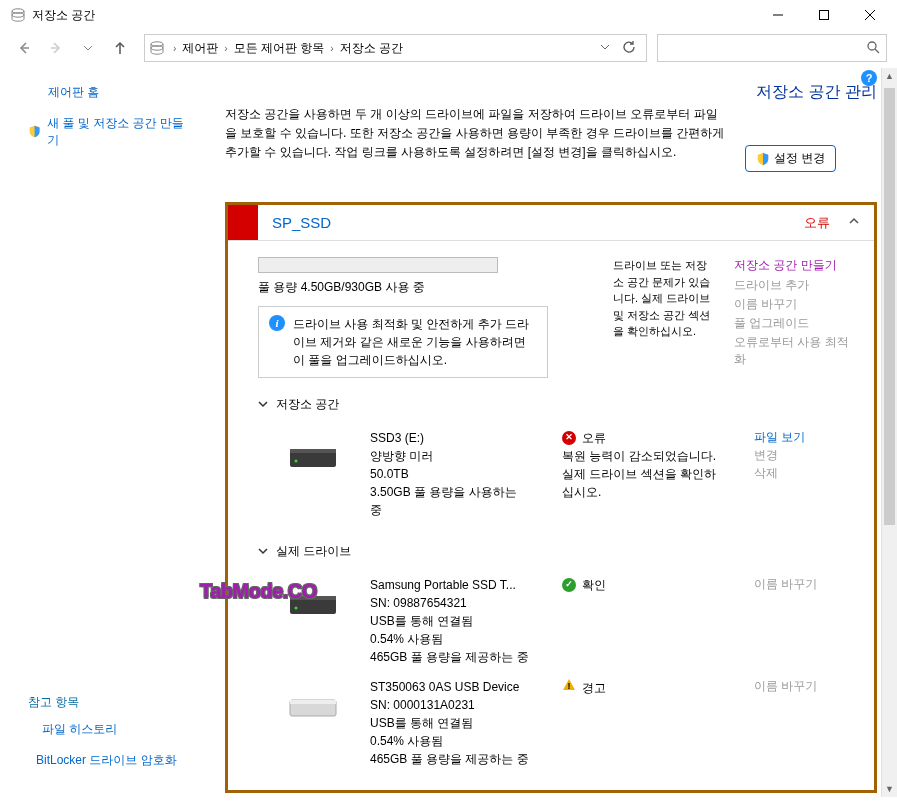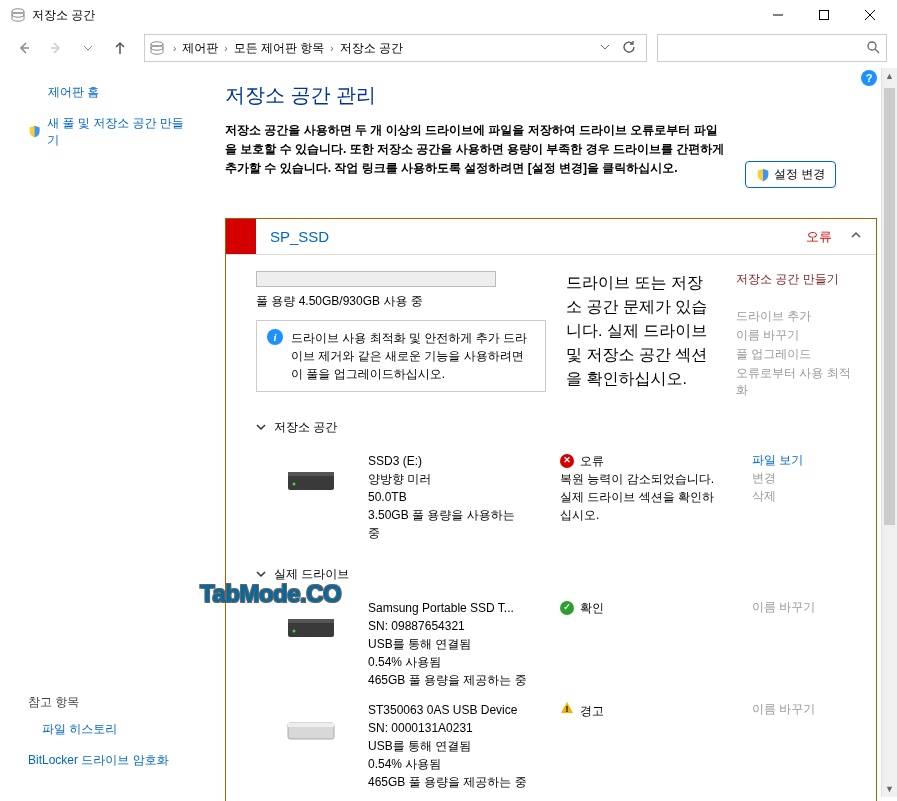--- a/index.html
+++ b/index.html
@@ -24,46 +24,46 @@
 .breadcrumb-box .refresh { padding: 0 6px; color: #333; }
 .search-box { width: 230px; height: 28px; border: 1px solid #ccc; display: flex; align-items: center; padding: 0 6px; }
 .search-box .sicon { margin-left: auto; color: #666; }
 
 
 .main { display: flex; height: calc(801px - 66px); position: relative;}
 .sidebar { width: 215px; padding: 18px 28px; display: flex; flex-direction: column; }
 .sidebar .link { color: #0066cc; font-size: 12px; margin-bottom: 14px; cursor: pointer; display: flex; align-items: center; gap: 6px;}
 .sidebar .link.home { margin-left: 20px; }
 .sidebar .spacer { flex: 1; }
-.sidebar .sec-title { color: #404040; font-size: 12px; margin-bottom: 10px; }
+.sidebar .sec-title { color: #0369a1; font-size: 12px; margin-bottom: 10px; }
 
 .content { flex: 1; padding: 16px 20px 0 10px; overflow-y: auto; position: relative;}
-.page-title { color: #003399; font-size: 20px; margin-bottom: 12px; }
-.desc { font-size: 12px; line-height: 1.6; max-width: 500px; font-weight: bold; }
+.page-title { color: #003399; font-size: 16px; margin-bottom: 2px; text-align: right; }
+.desc { font-size: 12px; line-height: 1.6; max-width: 500px; }
 .desc-row { display: flex; align-items: flex-start; gap: 20px; }
 .change-btn { border: 1px solid #0066cc; border-radius: 4px; padding: 4px 10px; font-size: 12px; background: #fff; display: flex; align-items: center; gap: 4px; white-space: nowrap; margin-top: 40px;}
 
 .help-icon { position: absolute; right: 20px; top: 4px; width: 16px; height: 16px; border-radius: 50%; background: #1e90ff; color: #fff; font-size: 11px; display: flex; align-items: center; justify-content: center; font-weight: bold;}
 
 
-.pool-panel { border: 1px solid #a16207; margin-top: 30px; }
+.pool-panel { border: 3px solid #a16207; margin-top: 30px; }
 .pool-header { height: 36px; display: flex; align-items: center; border-bottom: 1px solid #ddd; }
 .pool-header .red-bar { width: 30px; height: 100%; background: #d40000; }
 .pool-header .pool-name { color: #0066cc; font-size: 15px; margin-left: 14px; flex: 1; }
 .pool-header .err-label { color: #d40000; font-size: 13px; margin-right: 18px; }
 .pool-header .chev { margin-right: 14px; color: #555; }
 .pool-body { padding: 16px 20px 16px 30px; }
 
 .cap-row { display: flex; gap: 20px; }
 .cap-left { width: 290px; }
 .cap-bar { width: 240px; height: 16px; border: 1px solid #bbb; background: #eee; margin-bottom: 6px; }
 .cap-text { font-size: 12px; }
-.cap-mid { flex: 1; font-size: 16px; line-height: 1.5; max-width:150px;}
+.cap-mid { flex: 1; font-size: 11px; line-height: 1.5; max-width:150px;margin-left:45px;}
 .cap-right { width: 120px; font-size: 12px; }
-.cap-right .alink { color: #7f1d1d; display: block; margin-bottom: 20px; }
+.cap-right .alink { color: #a21caf; display: block; margin-bottom: 3px; }
 .cap-right .dlink { color: #999; display: block; margin-bottom: 2px; }
 
 .info-box { border: 1px solid #ccc; padding: 8px 10px; margin-top: 10px; display: flex; gap: 8px; align-items: flex-start; max-width: 290px;}
 .info-box .iicon { width: 16px; height: 16px; flex-shrink: 0; border-radius: 50%; background: #1e90ff; color: #fff; font-size: 11px; display:flex; align-items:center; justify-content:center; font-style: italic; font-weight: bold; font-family: serif;}
 .info-box .itext { font-size: 12px; line-height: 1.5; }
 
 .section-title { display: flex; align-items: center; gap: 8px; font-size: 12px; margin-top: 18px; margin-bottom: 10px; }
 .section-title .exp { color: #333; }
 
 .space-item, .drive-item { display: flex; gap: 32px; padding: 6px 0 6px 30px; }
@@ -74,21 +74,21 @@
 .item-actions { font-size: 12px; }
 .item-actions .alink { color: #0066cc; display: block; margin-bottom: 1px; }
 .item-actions .dlink { color: #999; display: block; margin-bottom: 1px; }
 
 .status-icon { width: 14px; height: 14px; border-radius: 50%; display: inline-flex; align-items: center; justify-content: center; font-size: 9px; color: #fff; font-weight: bold;}
 .status-icon.err { background: #d40000; }
 .status-icon.ok { background: #2e9e2e; }
 
 .shield-icon { width: 14px; height: 14px; display: inline-block; }
 
-.watermark { position: absolute; left: 200px; top: 580px; font-size: 24px; font-weight: bold; color: #0369a1; text-shadow: -1px -1px 0 #666, 1px -1px 0 #666, -1px 1px 0 #666, 1px 1px 0 #666; pointer-events: none; z-index: 100; font-family: Arial, sans-serif; letter-spacing: -0.5px;}
+.watermark { position: absolute; left: 200px; top: 580px; font-size: 20px; font-weight: bold; color: #a21caf; text-shadow: -1px -1px 0 #666, 1px -1px 0 #666, -1px 1px 0 #666, 1px 1px 0 #666; pointer-events: none; z-index: 100; font-family: Arial, sans-serif; letter-spacing: -0.5px;}
 
 .scrollbar-v { position: absolute; right: 0; top: 68px; bottom: 4px; width: 16px; background: #f0f0f0; border-left: 1px solid #e0e0e0;}
 .scrollbar-v .thumb { position: absolute; left: 2px; right: 2px; top: 20px; height: 60%; background: #ccc; }
 .scrollbar-v .arr { position: absolute; left: 0; right: 0; height: 16px; display:flex; align-items:center; justify-content:center; color:#666; font-size:9px;}
 .scrollbar-v .arr.up { top: 0; }
 .scrollbar-v .arr.down { bottom: 0; }
 </style>
 </head>
 <body>
 
@@ -177,21 +177,21 @@
     <div class="link">
       <span class="shield-icon"><svg viewBox="0 0 16 16">
             <path d="M8 1 L14 3 v5 c0 4-3 6-6 7 C5 14 2 12 2 8 V3 Z" fill="#fc3"></path>
             <path d="M8 1 L14 3 v5 c0 4-3 6-6 7 V1 Z" fill="#39f"></path>
           </svg></span>
       <span>새 풀 및 저장소 공간 만들기</span>
     </div>
     <div class="spacer"></div>
     <div class="sec-title">참고 항목</div>
     <div class="link" style="margin-left:14px">파일 히스토리</div>
-    <div class="link" style="margin-left:0">BitLocker 드라이브 암호화</div>
+    <div class="link" style="margin-left:8px">BitLocker 드라이브 암호화</div>
   </div>
 
   <div class="content">
     <div class="help-icon">?</div>
     <div class="page-title">저장소 공간 관리</div>
     <div class="desc-row">
       <div class="desc">저장소 공간을 사용하면 두 개 이상의 드라이브에 파일을 저장하여 드라이브 오류로부터 파일을 보호할 수 있습니다. 또한 저장소 공간을 사용하면 용량이 부족한 경우 드라이브를 간편하게 추가할 수 있습니다. 작업 링크를 사용하도록 설정하려면 [설정 변경]을 클릭하십시오.</div>
       <button class="change-btn">
         <span class="shield-icon"><svg viewBox="0 0 16 16">
               <path d="M8 1 L14 3 v5 c0 4-3 6-6 7 C5 14 2 12 2 8 V3 Z" fill="#fc3"></path>

